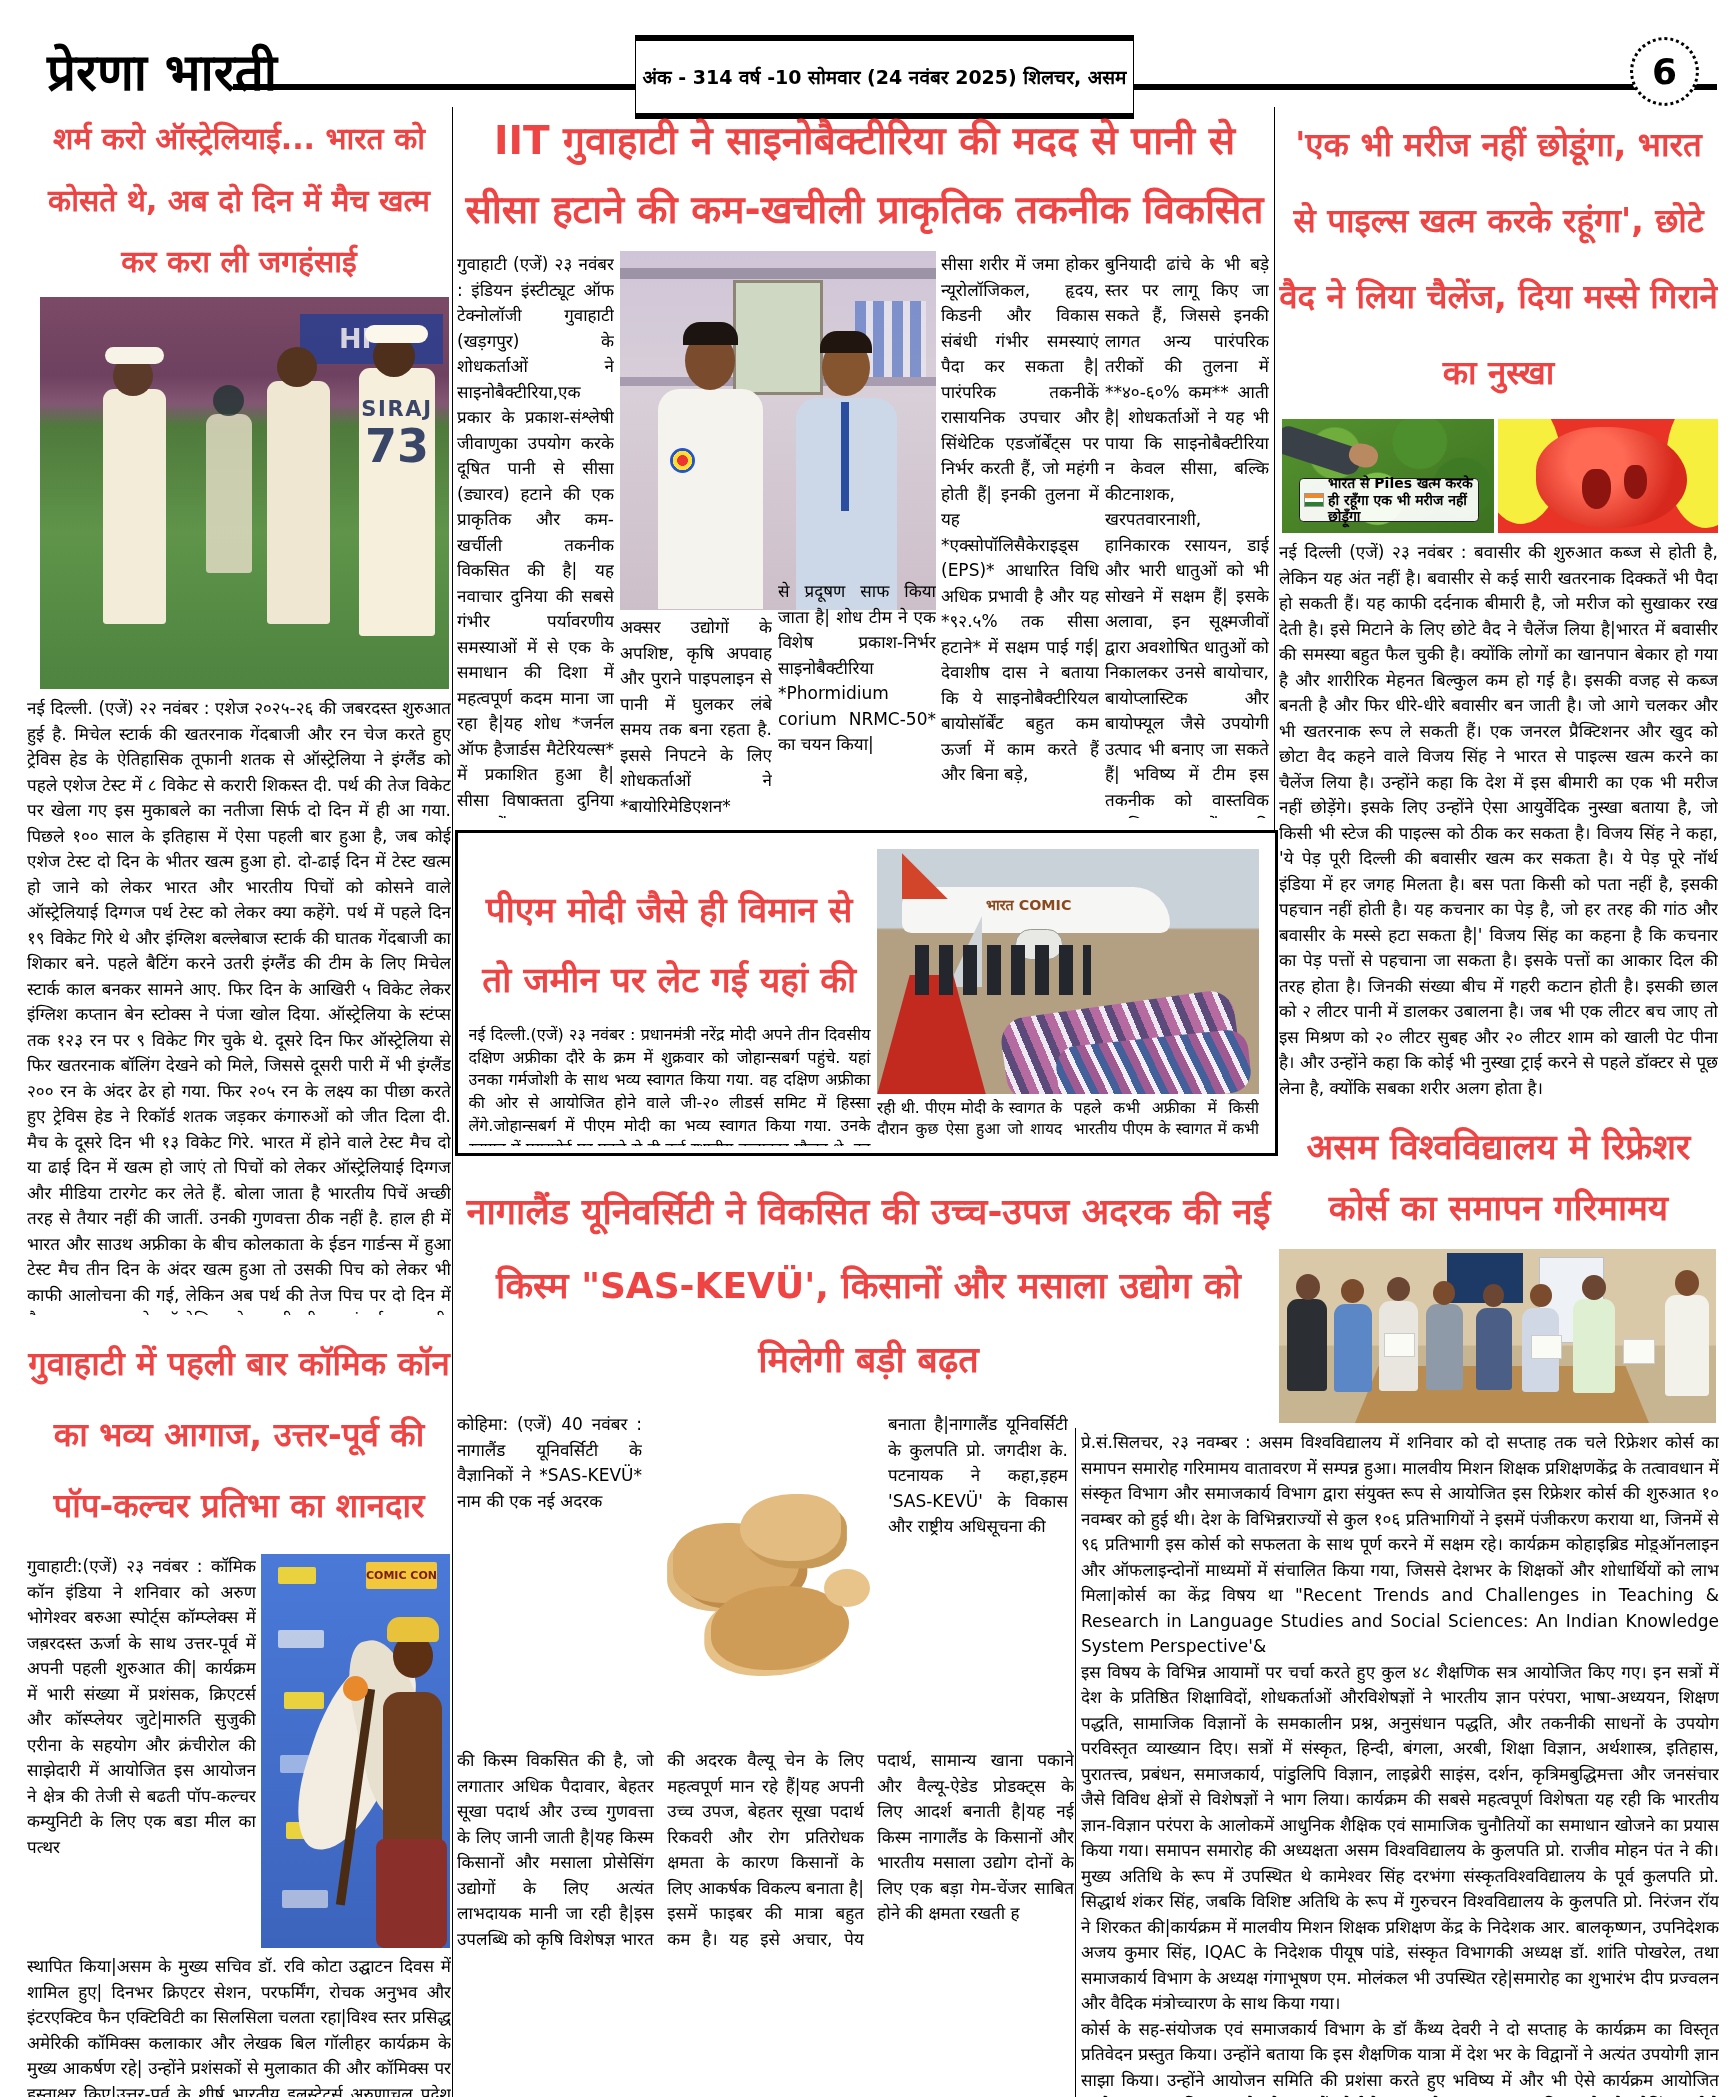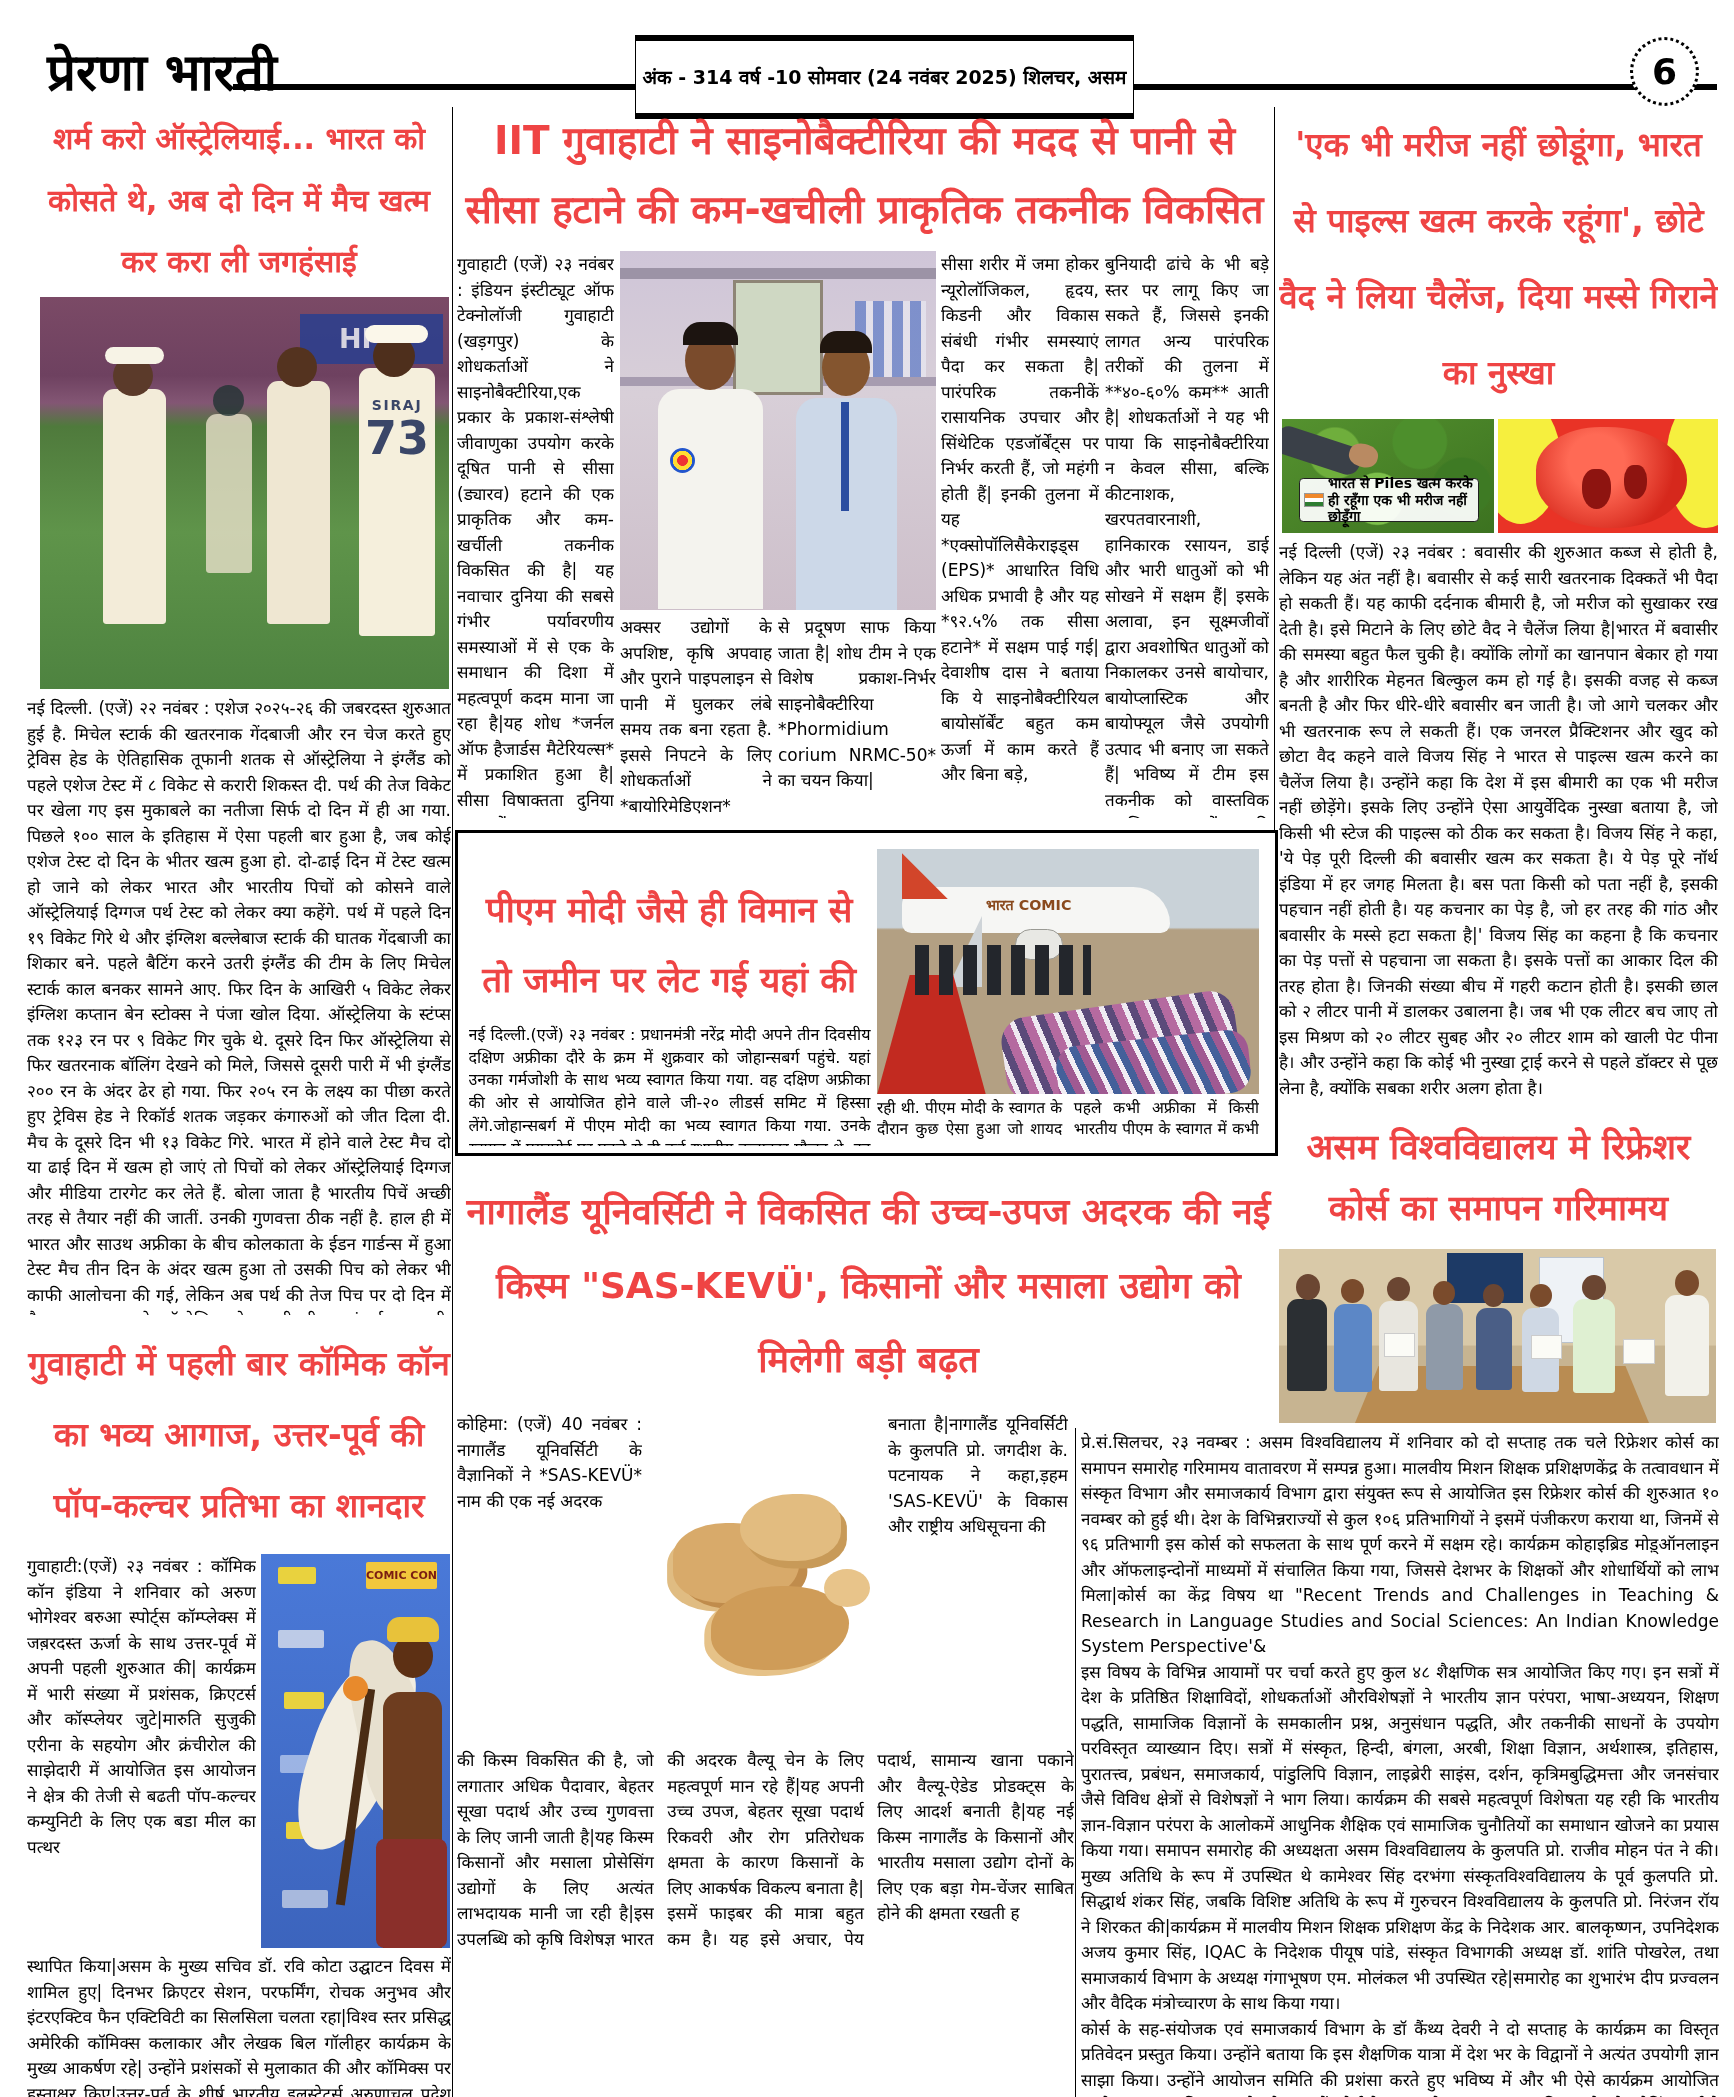--- a/index.html
+++ b/index.html
@@ -40,21 +40,21 @@
     </div>
     <div class="fig" style="left:63px;top:92px;width:63px;height:235px;background:#f3ecd9;"></div>
     <div class="head" style="left:73px;top:59px;width:40px;height:40px;background:#5b3a2a;"></div>
     <div class="b" style="left:65px;top:50px;width:59px;height:17px;background:#f7f3e6;border-radius:8.4px;"></div>
     <div class="fig" style="left:227px;top:84px;width:63px;height:243px;background:#efe7d2;"></div>
     <div class="head" style="left:237px;top:50px;width:40px;height:40px;background:#54331f;"></div>
     <div class="fig" style="left:166px;top:117px;width:46px;height:159px;background:#e9e0ca;opacity:.8;"></div>
     <div class="head" style="left:173px;top:88px;width:31px;height:31px;background:#233;opacity:.8;"></div>
     <div class="fig" style="left:319px;top:71px;width:76px;height:268px;background:#f5efdc;">
       <div style="text-align:center;margin-top:29px;font-weight:bold;color:#3a4668;">
-        <div style="font-size:14px;letter-spacing:1.7px;">SIRAJ</div>
+        <div style="font-size:21px;letter-spacing:1.7px;">SIRAJ</div>
         <div style="font-size:46px;line-height:1.1;">73</div>
       </div>
     </div>
     <div class="head" style="left:333px;top:38px;width:42px;height:42px;background:#4e2f1c;"></div>
     <div class="b" style="left:325px;top:28px;width:63px;height:17.6px;background:#fbf7ea;border-radius:9.2px;"></div>
   </div>
 
   <div class="b tx" style="left:27px;top:696px;width:424px;height:619px;">नई दिल्ली. (एजें) २२ नवंबर : एशेज २०२५-२६ की जबरदस्त शुरुआत हुई है. मिचेल स्टार्क की खतरनाक गेंदबाजी और रन चेज करते हुए ट्रेविस हेड के ऐतिहासिक तूफानी शतक से ऑस्ट्रेलिया ने इंग्लैंड को पहले एशेज टेस्ट में ८ विकेट से करारी शिकस्त दी. पर्थ की तेज विकेट पर खेला गए इस मुकाबले का नतीजा सिर्फ दो दिन में ही आ गया. पिछले १०० साल के इतिहास में ऐसा पहली बार हुआ है, जब कोई एशेज टेस्ट दो दिन के भीतर खत्म हुआ हो. दो-ढाई दिन में टेस्ट खत्म हो जाने को लेकर भारत और भारतीय पिचों को कोसने वाले ऑस्ट्रेलियाई दिग्गज पर्थ टेस्ट को लेकर क्या कहेंगे. पर्थ में पहले दिन १९ विकेट गिरे थे और इंग्लिश बल्लेबाज स्टार्क की घातक गेंदबाजी का शिकार बने. पहले बैटिंग करने उतरी इंग्लैंड की टीम के लिए मिचेल स्टार्क काल बनकर सामने आए. फिर दिन के आखिरी ५ विकेट लेकर इंग्लिश कप्तान बेन स्टोक्स ने पंजा खोल दिया. ऑस्ट्रेलिया के स्टंप्स तक १२३ रन पर ९ विकेट गिर चुके थे. दूसरे दिन फिर ऑस्ट्रेलिया से फिर खतरनाक बॉलिंग देखने को मिले, जिससे दूसरी पारी में भी इंग्लैंड २०० रन के अंदर ढेर हो गया. फिर २०५ रन के लक्ष्य का पीछा करते हुए ट्रेविस हेड ने रिकॉर्ड शतक जड़कर कंगारुओं को जीत दिला दी. मैच के दूसरे दिन भी १३ विकेट गिरे. भारत में होने वाले टेस्ट मैच दो या ढाई दिन में खत्म हो जाएं तो पिचों को लेकर ऑस्ट्रेलियाई दिग्गज और मीडिया टारगेट कर लेते हैं. बोला जाता है भारतीय पिचें अच्छी तरह से तैयार नहीं की जातीं. उनकी गुणवत्ता ठीक नहीं है. हाल ही में भारत और साउथ अफ्रीका के बीच कोलकाता के ईडन गार्डन्स में हुआ टेस्ट मैच तीन दिन के अंदर खत्म हुआ तो उसकी पिच को लेकर भी काफी आलोचना की गई, लेकिन अब पर्थ की तेज पिच पर दो दिन में मैच खत्म हुआ तो ऑस्ट्रेलिया ने अपनी ही जगहंसाई करा ली. ऑस्ट्रेलियाई पिचों की मिसाल पेश करने वाले दो दिन में खत्म हुए पहले एशेज टेस्ट को कैसे जस्टिफाई करेंगे? पर्थ में जीत के साथ मेजबान ऑस्ट्रेलिया ने ५ मैचों की इस हाई-वोल्टेज सीरीज में १-० की लीड ले ली है. दूसरे मैच के लिए एशेज का कारवां गाबा के ब्रिस्बेन क्रिकेट ग्राउंड पहुंचेगा, जहां डे-नाइट टेस्ट मैच का रोमांच देखने को मिलेगा. पिंक बॉल से यह मुकाबला खेला जाना है. मैच ४ दिसंबर को शुरू होगा. इससे पहले इंग्लैंड की टीम प्राइम मिनिस्टर-११ के खिलाफ कैनबरा में दो दिन का पिंक बॉल मैच खेलेगी. यह २९ और २० नवंबर को खेला जाएगा</div>
 
   <div class="b hd" style="left:27px;top:1329px;width:424px;height:218px;font-size:33px;line-height:2.15;overflow:hidden;">गुवाहाटी में पहली बार कॉमिक कॉन का भव्य आगाज, उत्तर-पूर्व की पॉप-कल्चर प्रतिभा का शानदार प्रदर्शन</div>
@@ -96,21 +96,21 @@
     <div class="head" style="left:65px;top:80px;width:50px;height:59px;background:#7a4b2c;"></div>
     <div class="b" style="left:63px;top:71px;width:55px;height:23px;background:#1c1410;border-radius:17px 17px 0 0;"></div>
     <div class="b" style="left:50px;top:197px;width:25px;height:25px;background:radial-gradient(circle,#e33 30%,#ffdd33 31% 55%,#2255cc 56%);border-radius:50%;"></div>
     <div class="b" style="left:176px;top:147px;width:101px;height:212px;background:#ccd8e8;border-radius:21px 21px 0 0;"></div>
     <div class="head" style="left:202px;top:88px;width:48px;height:57px;background:#84552f;"></div>
     <div class="b" style="left:200px;top:80px;width:52px;height:22px;background:#20160f;border-radius:17px 17px 0 0;"></div>
     <div class="b" style="left:221px;top:151px;width:7.6px;height:109px;background:#2a4da0;"></div>
   </div>
 
   <div class="b tx" style="left:620px;top:615px;width:152px;height:205px;">अक्सर उद्योगों के अपशिष्ट, कृषि अपवाह और पुराने पाइपलाइन से पानी में घुलकर लंबे समय तक बना रहता है. इससे निपटने के लिए शोधकर्ताओं ने *बायोरिमेडिएशन* तकनीक अपनाई, जिसमें सूक्ष्मजीवों के माध्यम</div>
-  <div class="b tx" style="left:778px;top:615px;width:158px;height:205px;">से प्रदूषण साफ किया जाता है| शोध टीम ने एक विशेष प्रकाश-निर्भर साइनोबैक्टीरिया *Phormidium corium NRMC-50* का चयन किया|</div>
+  <div class="b tx" style="left:778px;top:579px;width:158px;height:205px;">से प्रदूषण साफ किया जाता है| शोध टीम ने एक विशेष प्रकाश-निर्भर साइनोबैक्टीरिया *Phormidium corium NRMC-50* का चयन किया|</div>
   <div class="b tx" style="left:941px;top:252px;width:158px;height:566px;">सीसा शरीर में जमा होकर न्यूरोलॉजिकल, हृदय, किडनी और विकास संबंधी गंभीर समस्याएं पैदा कर सकता है| पारंपरिक तकनीकें रासायनिक उपचार और सिंथेटिक एडजॉर्बेंट्स पर निर्भर करती हैं, जो महंगी होती हैं| इनकी तुलना में यह *एक्सोपॉलिसैकेराइड्स (EPS)* आधारित विधि अधिक प्रभावी है और यह *९२.५% तक सीसा हटाने* में सक्षम पाई गई| देवाशीष दास ने बताया कि ये साइनोबैक्टीरियल बायोसॉर्बेंट बहुत कम ऊर्जा में काम करते हैं और बिना बड़े,</div>
   <div class="b tx" style="left:1105px;top:252px;width:164px;height:566px;">बुनियादी ढांचे के भी बड़े स्तर पर लागू किए जा सकते हैं, जिससे इनकी लागत अन्य पारंपरिक तरीकों की तुलना में **४०-६०% कम** आती है| शोधकर्ताओं ने यह भी पाया कि साइनोबैक्टीरिया न केवल सीसा, बल्कि कीटनाशक, खरपतवारनाशी, हानिकारक रसायन, डाई और भारी धातुओं को भी सोखने में सक्षम हैं| इसके अलावा, इन सूक्ष्मजीवों द्वारा अवशोषित धातुओं को निकालकर उनसे बायोचार, बायोप्लास्टिक और बायोफ्यूल जैसे उपयोगी उत्पाद भी बनाए जा सकते हैं| भविष्य में टीम इस तकनीक को वास्तविक अपशिष्ट जल में इसकी क्षमता का मूल्यांकन किया जा सके|</div>
 
   <div class="b" style="left:455px;top:830px;width:817px;height:320px;border:3.4px solid #000;background:#fff;">
     <div class="b hd" style="left:11.7px;top:42px;width:399px;height:147px;font-size:35px;line-height:2.0;overflow:hidden;">पीएम मोदी जैसे ही विमान से तो जमीन पर लेट गई यहां की महिलाएं</div>
     <div class="b tx" style="left:10.5px;top:191px;width:402px;height:122px;font-size:16px;line-height:1.42;">नई दिल्ली.(एजें) २३ नवंबर : प्रधानमंत्री नरेंद्र मोदी अपने तीन दिवसीय दक्षिण अफ्रीका दौरे के क्रम में शुक्रवार को जोहान्सबर्ग पहुंचे. यहां उनका गर्मजोशी के साथ भव्य स्वागत किया गया. वह दक्षिण अफ्रीका की ओर से आयोजित होने वाले जी-२० लीडर्स समिट में हिस्सा लेंगे.जोहान्सबर्ग में पीएम मोदी का भव्य स्वागत किया गया. उनके स्वागत में एयरपोर्ट पर पहले से ही कई स्थानीय कलाकार मौजूद थे. इन कलाकारों में खास तौर पर महिलाएं थीं. जैसे ही पीएम मोदी ने अपने प्लेन से बाहर कदम रखा तो उनका ध्यान इन महिला कलाकारों पर गई. ये कलाकार अपने पारंपरिक नृत्स से पीएम का स्वागत कर</div>
     <div class="ph" style="left:419px;top:16px;width:382px;height:245px;background:linear-gradient(180deg,#c9d2d8 0 32%,#b3a083 33% 100%);">
       <div class="b" style="left:25px;top:38px;width:268px;height:46px;background:#f6f6f4;border-radius:25px 50px 12.6px 12.6px;"></div>
       <div class="b" style="left:25px;top:4.2px;width:46px;height:46px;background:#d2452a;clip-path:polygon(0 0,100% 100%,0 100%);"></div>
       <div class="b" style="left:109px;top:46px;font-size:14.3px;font-weight:bold;color:#8a4a1e;">भारत COMIC</div>

